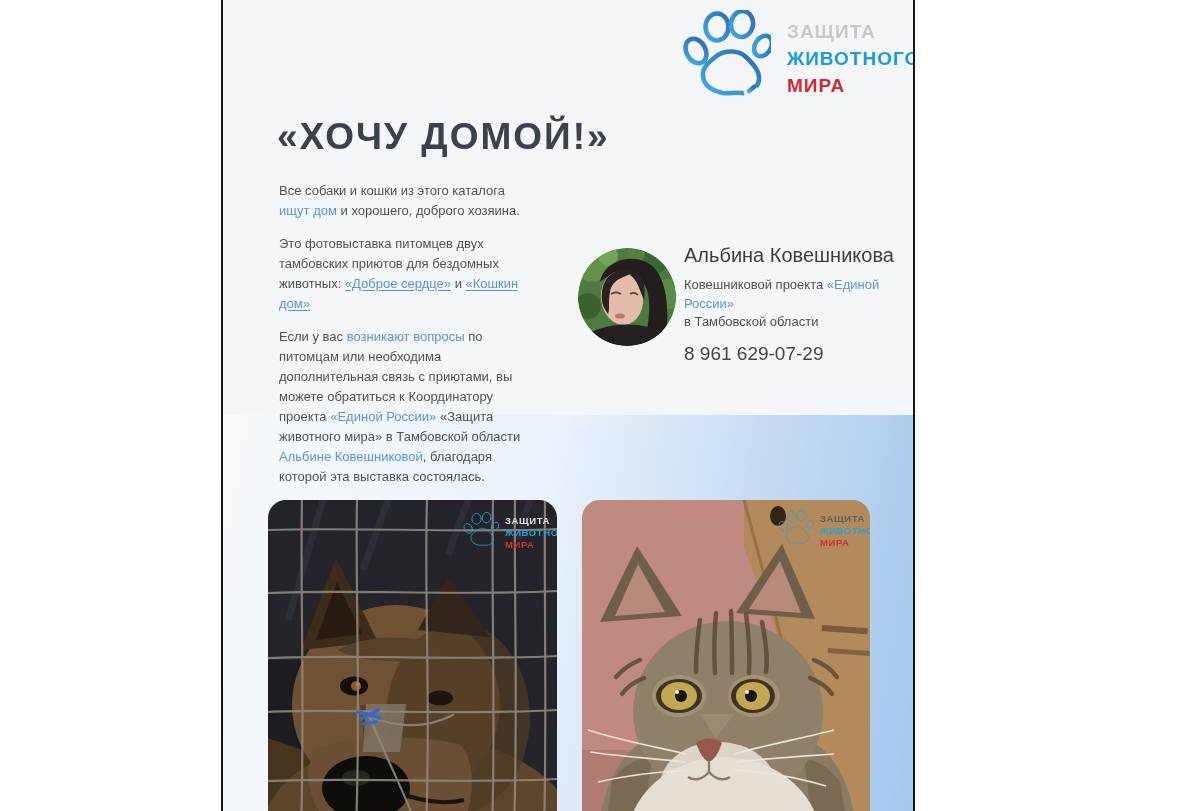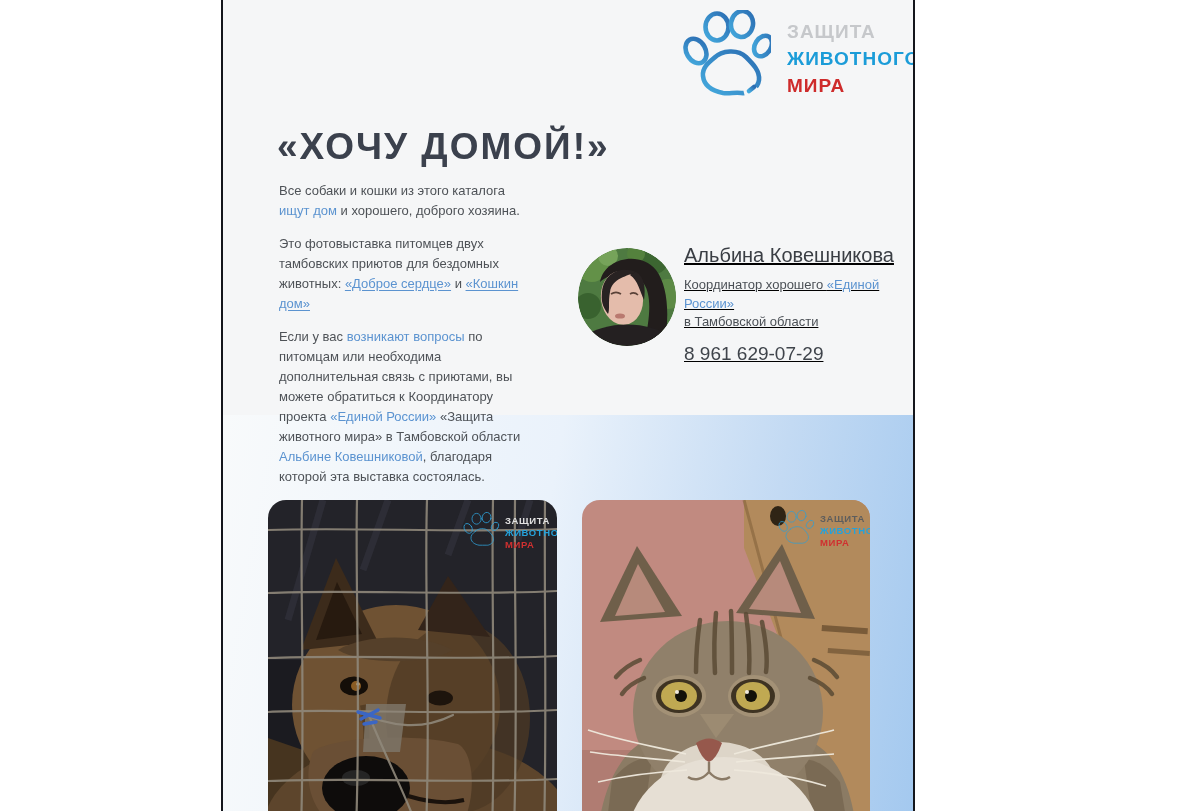--- a/index.html
+++ b/index.html
@@ -11,29 +11,29 @@
   .layer{position:absolute;z-index:1;}
 
   
   .logo{left:460px;top:10px;display:flex;align-items:flex-start;cursor:pointer;}
   .logo-text{margin-left:16px;margin-top:8px;font-weight:700;font-size:19px;line-height:27px;letter-spacing:1px;}
   .logo-l1{color:#c6c8cb;}
   .logo-l2{color:#1b9cd8;}
   .logo-l3{color:#ce2b2b;}
 
   
-  .page-title{left:54px;top:126px;font-size:37px;font-weight:700;letter-spacing:2px;color:#3b414d;}
+  .page-title{left:54px;top:116px;font-size:37px;font-weight:700;letter-spacing:2px;color:#3b414d;}
   .intro{left:56px;top:181px;width:260px;font-size:13px;line-height:20px;color:#4e5257;}
   .intro p{margin:0 0 13px 0;}
   .lnk{color:#5b93d0;text-decoration:none;}
   .lnk.u{text-decoration:underline;text-underline-offset:2px;}
 
   
   .avatar{left:355px;top:248px;width:98px;height:98px;border-radius:50%;overflow:hidden;}
-  .coord{left:461px;top:244px;width:240px;text-decoration:underline;}
+  .coord{left:461px;top:244px;width:240px;}
   .coord-name{font-size:20px;color:#3a3e44;margin-bottom:9px;}
   .coord-role{font-size:13px;line-height:18.5px;color:#4b5056;}
   .coord-phone{font-size:19px;color:#3f444b;margin-top:11px;}
 
   
   .card{top:500px;width:289px;height:330px;border-radius:18px;overflow:hidden;cursor:pointer;}
   .card.dog{left:45px;}
   .card.cat{left:359px;width:288px;}
   .card svg{display:block;}
   .wm-t{font-weight:700;font-size:9.5px;letter-spacing:.6px;}
@@ -105,21 +105,21 @@
           <path d="M52,46 C55,44 58,45 60,47" stroke="#5a4238" stroke-width="1.6" fill="none"></path>
           <ellipse cx="42" cy="68" rx="5" ry="2.6" fill="#b9796f"></ellipse>
           <path d="M4,90 C26,72 72,72 94,90 L94,98 L4,98 Z" fill="#242021"></path>
         </g>
       </svg>
     </div>
 
     <div class="layer coord">
       <div class="coord-name">Альбина Ковешникова</div>
       <div class="coord-role">
-        <span>Координатор хорошего </span><a href="#" class="lnk">«Единой России»</a>
+        <span>Ковешниковой проекта </span><a href="#" class="lnk">«Единой России»</a>
         <div>в Тамбовской области</div>
       </div>
       <div class="coord-phone">8 961 629-07-29</div>
     </div>
 
     <div class="layer card dog">
       <svg width="289" height="330" viewBox="0 0 289 330">
         <rect width="289" height="330" fill="#232329"></rect>
         <g stroke="#30303a" stroke-width="7" opacity="0.8">
           <path d="M55,0 L20,120"></path>

